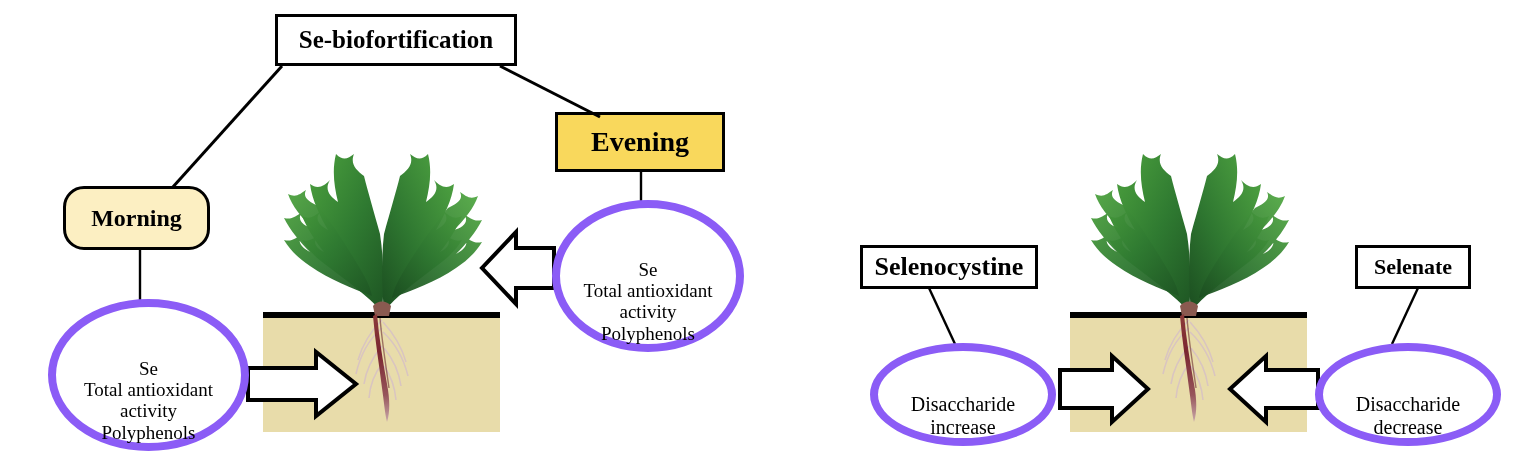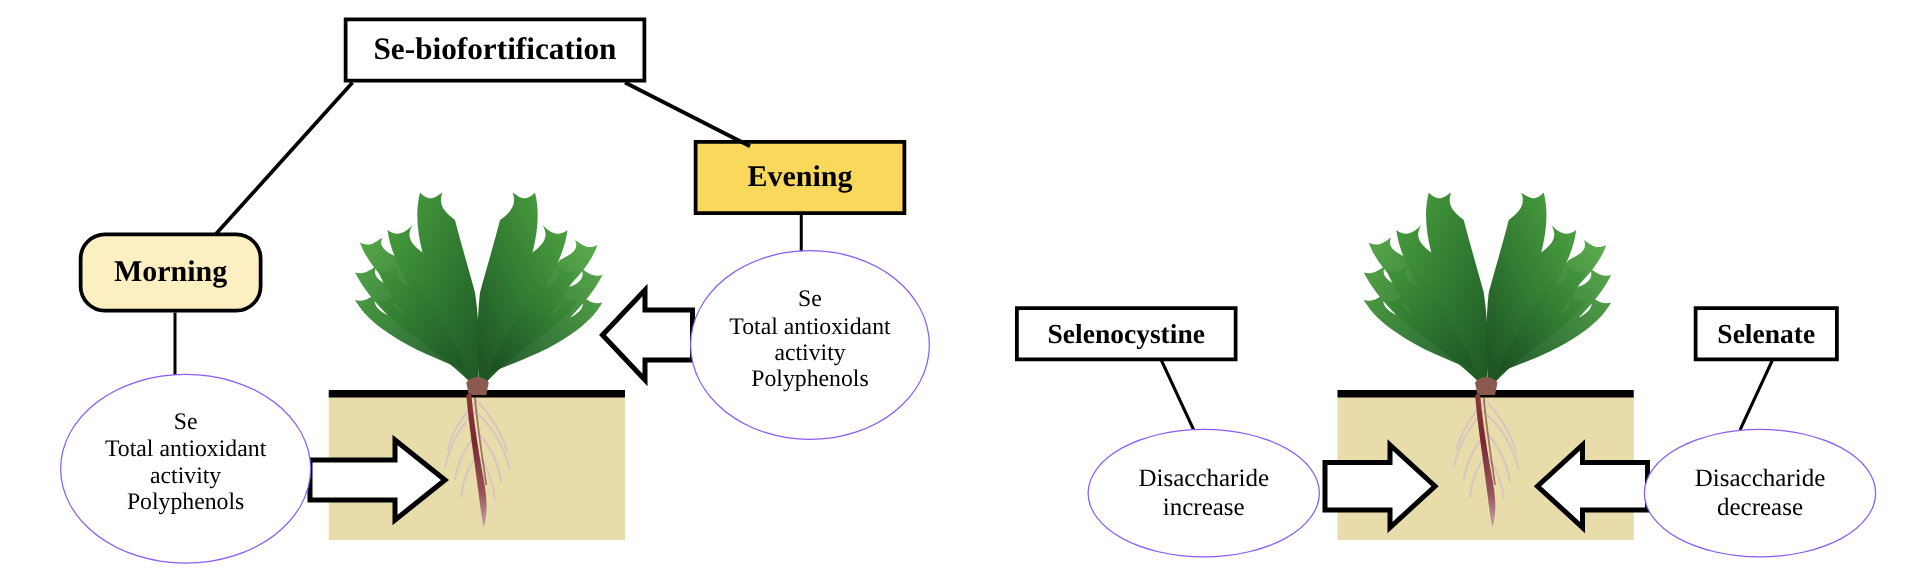--- a/index.html
+++ b/index.html
@@ -10,21 +10,21 @@
   .node{position:absolute;box-sizing:border-box;display:flex;align-items:center;
         justify-content:center;text-align:center;line-height:1.12;}
 
   
   .rect{border:3px solid #000;background:#fff;font-weight:bold;}
   .rect.cream{background:#FCEFC2;}
   .rect.gold{background:#F9D85C;}
   .rect.plain{border-width:3px;font-weight:bold;}
 
   
-  .ell{border:1px solid #8b5cf6;background:#fff;border-radius:50%;}
+  .ell{border:8px solid #8b5cf6;background:#fff;border-radius:50%;align-items:flex-end;}
   .ell .txt{padding:0 6px;}
 
   .mono-line{white-space:pre-line;}
 
   svg.layer{position:absolute;left:0;top:0;width:1526px;height:465px;
             pointer-events:none;overflow:visible;}
 
   .soil{position:absolute;background:#E8DCAA;}
   .soil-top{position:absolute;background:#000;}
 </style>
@@ -122,21 +122,21 @@
   </svg>
 
   <div class="node rect plain" style="left:275px;top:14px;width:242px;height:52px;font-size:25px;">
     <span>Se-biofortification</span>
   </div>
 
   <div class="node rect cream" style="left:63px;top:186px;width:147px;height:64px;font-size:24px;border-radius:21px;">
     <span>Morning</span>
   </div>
 
-  <div class="node rect gold" style="left:555px;top:112px;width:170px;height:60px;font-size:24px;">
+  <div class="node rect gold" style="left:555px;top:112px;width:170px;height:60px;font-size:28px;">
     <span>Evening</span>
   </div>
 
   <div class="node ell" style="left:48px;top:299px;width:201px;height:152px;font-size:19px;z-index:6;">
     <span class="txt mono-line" style="margin-top:-10px;">Se
 Total antioxidant
 activity
 Polyphenols</span>
   </div>
 
@@ -198,21 +198,21 @@
   </svg>
 
   <svg class="layer" style="z-index:4">
     <line x1="929" y1="288" x2="955" y2="344" stroke="#000" stroke-width="2.4"></line>
     <line x1="1418" y1="288" x2="1392" y2="344" stroke="#000" stroke-width="2.4"></line>
 
     <path d="M1060,370 L1112,370 L1112,356 L1148,389 L1112,422 L1112,408 L1060,408 Z" fill="#fff" stroke="#000" stroke-width="4" stroke-linejoin="miter"></path>
     <path d="M1318,370 L1266,370 L1266,356 L1230,389 L1266,422 L1266,408 L1318,408 Z" fill="#fff" stroke="#000" stroke-width="4" stroke-linejoin="miter"></path>
   </svg>
 
-  <div class="node rect plain" style="left:812px;top:245px;width:178px;height:44px;font-size:22px;">
+  <div class="node rect plain" style="left:860px;top:245px;width:178px;height:44px;font-size:26px;">
     <span>Selenocystine</span>
   </div>
 
   <div class="node rect plain" style="left:1355px;top:245px;width:116px;height:44px;font-size:22px;">
     <span>Selenate</span>
   </div>
 
   <div class="node ell" style="left:870px;top:343px;width:186px;height:103px;font-size:20px;z-index:6;">
     <span class="txt mono-line">Disaccharide
 increase</span>

